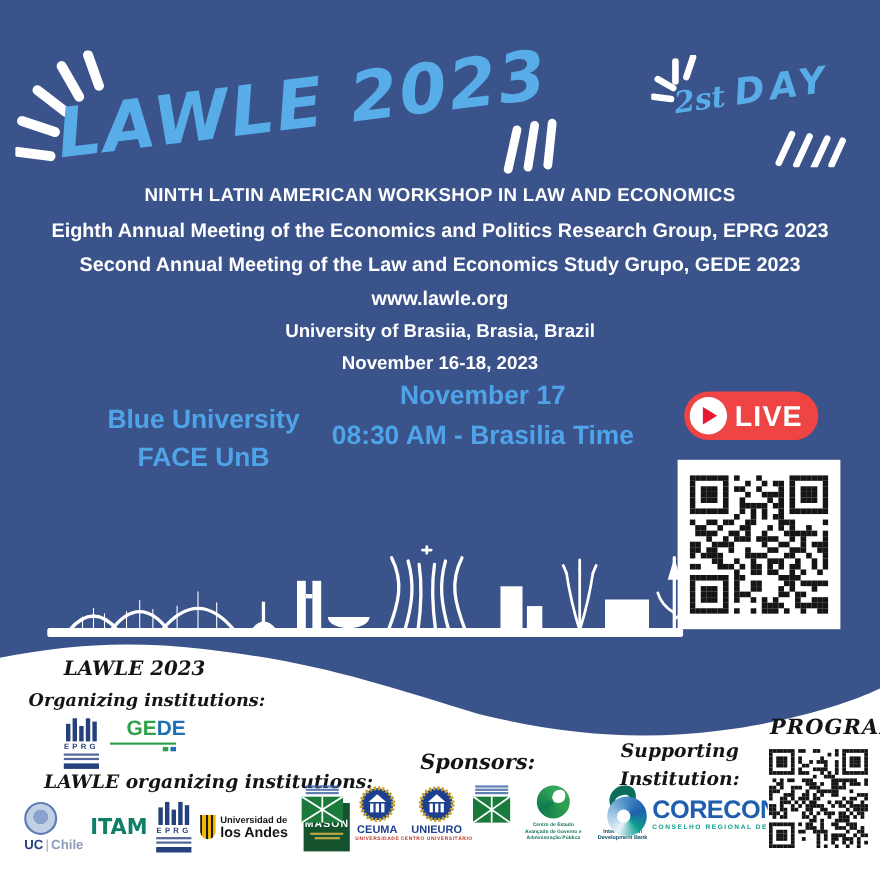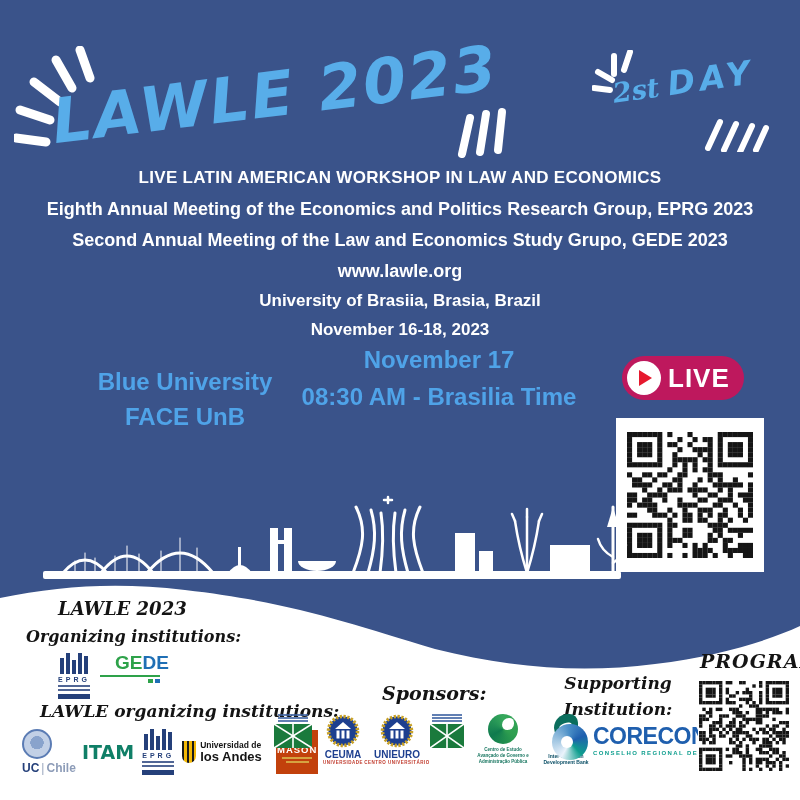--- a/index.html
+++ b/index.html
@@ -26,21 +26,21 @@
   .hline5{font-size:17px;margin-bottom:9px;}
   .hline6{font-size:17px;}
 
   
   .venue{left:55px;top:364px;width:260px;text-align:center;color:#4fa3e8;
          font-weight:bold;font-size:24px;line-height:35px;}
   .datetime{left:283px;top:341px;width:312px;text-align:center;color:#4fa3e8;
             font-weight:bold;font-size:24px;line-height:37px;}
 
   
-  .live{left:622px;top:356px;width:122px;height:44px;background:#be185d;border-radius:24px;
+  .live{left:622px;top:356px;width:122px;height:44px;background:#ef4444;border-radius:24px;
         display:flex;align-items:center;padding-left:5px;box-sizing:border-box;}
   .live-circle{width:34px;height:34px;background:#fff;border-radius:50%;
                display:flex;align-items:center;justify-content:center;flex:none;}
   .live-play{width:0;height:0;border-left:13px solid #e6192e;border-top:8px solid transparent;
              border-bottom:8px solid transparent;margin-left:3px;}
   .live-label{color:#fff;font-weight:bold;font-size:26px;letter-spacing:1px;margin-left:7px;}
 
   
   .qr1-box{left:616px;top:418px;width:148px;height:154px;background:#fff;
            display:flex;align-items:center;justify-content:center;}
@@ -99,21 +99,21 @@
         font-family:"DejaVu Sans",sans-serif;}
 
   
   .andes{display:flex;align-items:center;gap:4px;width:86px;}
   .andes-shield{width:14px;height:22px;flex:none;border-radius:0 0 7px 7px;
      background:repeating-linear-gradient(90deg,#1a1a1a 0 2px,#f2b705 2px 5px);}
   .andes-l1{font-size:8.5px;font-weight:bold;line-height:10px;}
   .andes-l2{font-size:13px;font-weight:900;line-height:14px;}
 
   
-  .mason{width:42px;height:44px;background:#c2410c;display:flex;flex-direction:column;
+  .mason{width:42px;height:44px;background:#14532d;display:flex;flex-direction:column;
          align-items:center;justify-content:center;gap:2px;padding:2px;box-sizing:border-box;}
   .mason-goldbar{width:70%;height:2px;background:#d9b54a;}
   .mason-text{color:#fff;font-size:9.5px;font-weight:900;letter-spacing:1px;}
   .mason-sub{width:80%;height:2px;background:#d9b54a;opacity:.85;}
   .mason-sub2{width:60%;height:2px;background:#d9b54a;opacity:.85;}
 
   
   .flag{display:flex;flex-direction:column;align-items:center;width:38px;}
   .flag-lines{width:80%;display:flex;flex-direction:column;gap:1px;margin-bottom:2px;}
   .flag-lines i{height:2px;background:#3a5fa0;display:block;opacity:.8;}
@@ -180,21 +180,21 @@
     <line x1="38" y1="52" x2="50" y2="26" stroke-width="6"></line>
     <line x1="54" y1="50" x2="64" y2="28" stroke-width="6"></line>
   </svg>
 
   <div class="abs title">LAWLE 2023</div>
   <div class="abs day-badge">
     <span class="day-num">2st</span><span class="day-word">DAY</span>
   </div>
 
   <div class="abs header-block">
-    <div class="hline1">LIVE LATIN AMERICAN WORKSHOP IN LAW AND ECONOMICS</div>
+    <div class="hline1">NINTH LATIN AMERICAN WORKSHOP IN LAW AND ECONOMICS</div>
     <div class="hline2">Eighth Annual Meeting of the Economics and Politics Research Group, EPRG 2023</div>
     <div class="hline3">Second Annual Meeting of the Law and Economics Study Grupo, GEDE 2023</div>
     <div class="hline4">www.lawle.org</div>
     <div class="hline5">University of Brasiia, Brasia, Brazil</div>
     <div class="hline6">November 16-18, 2023</div>
   </div>
 
   <div class="abs venue">
     <div>Blue University</div>
     <div>FACE UnB</div>

